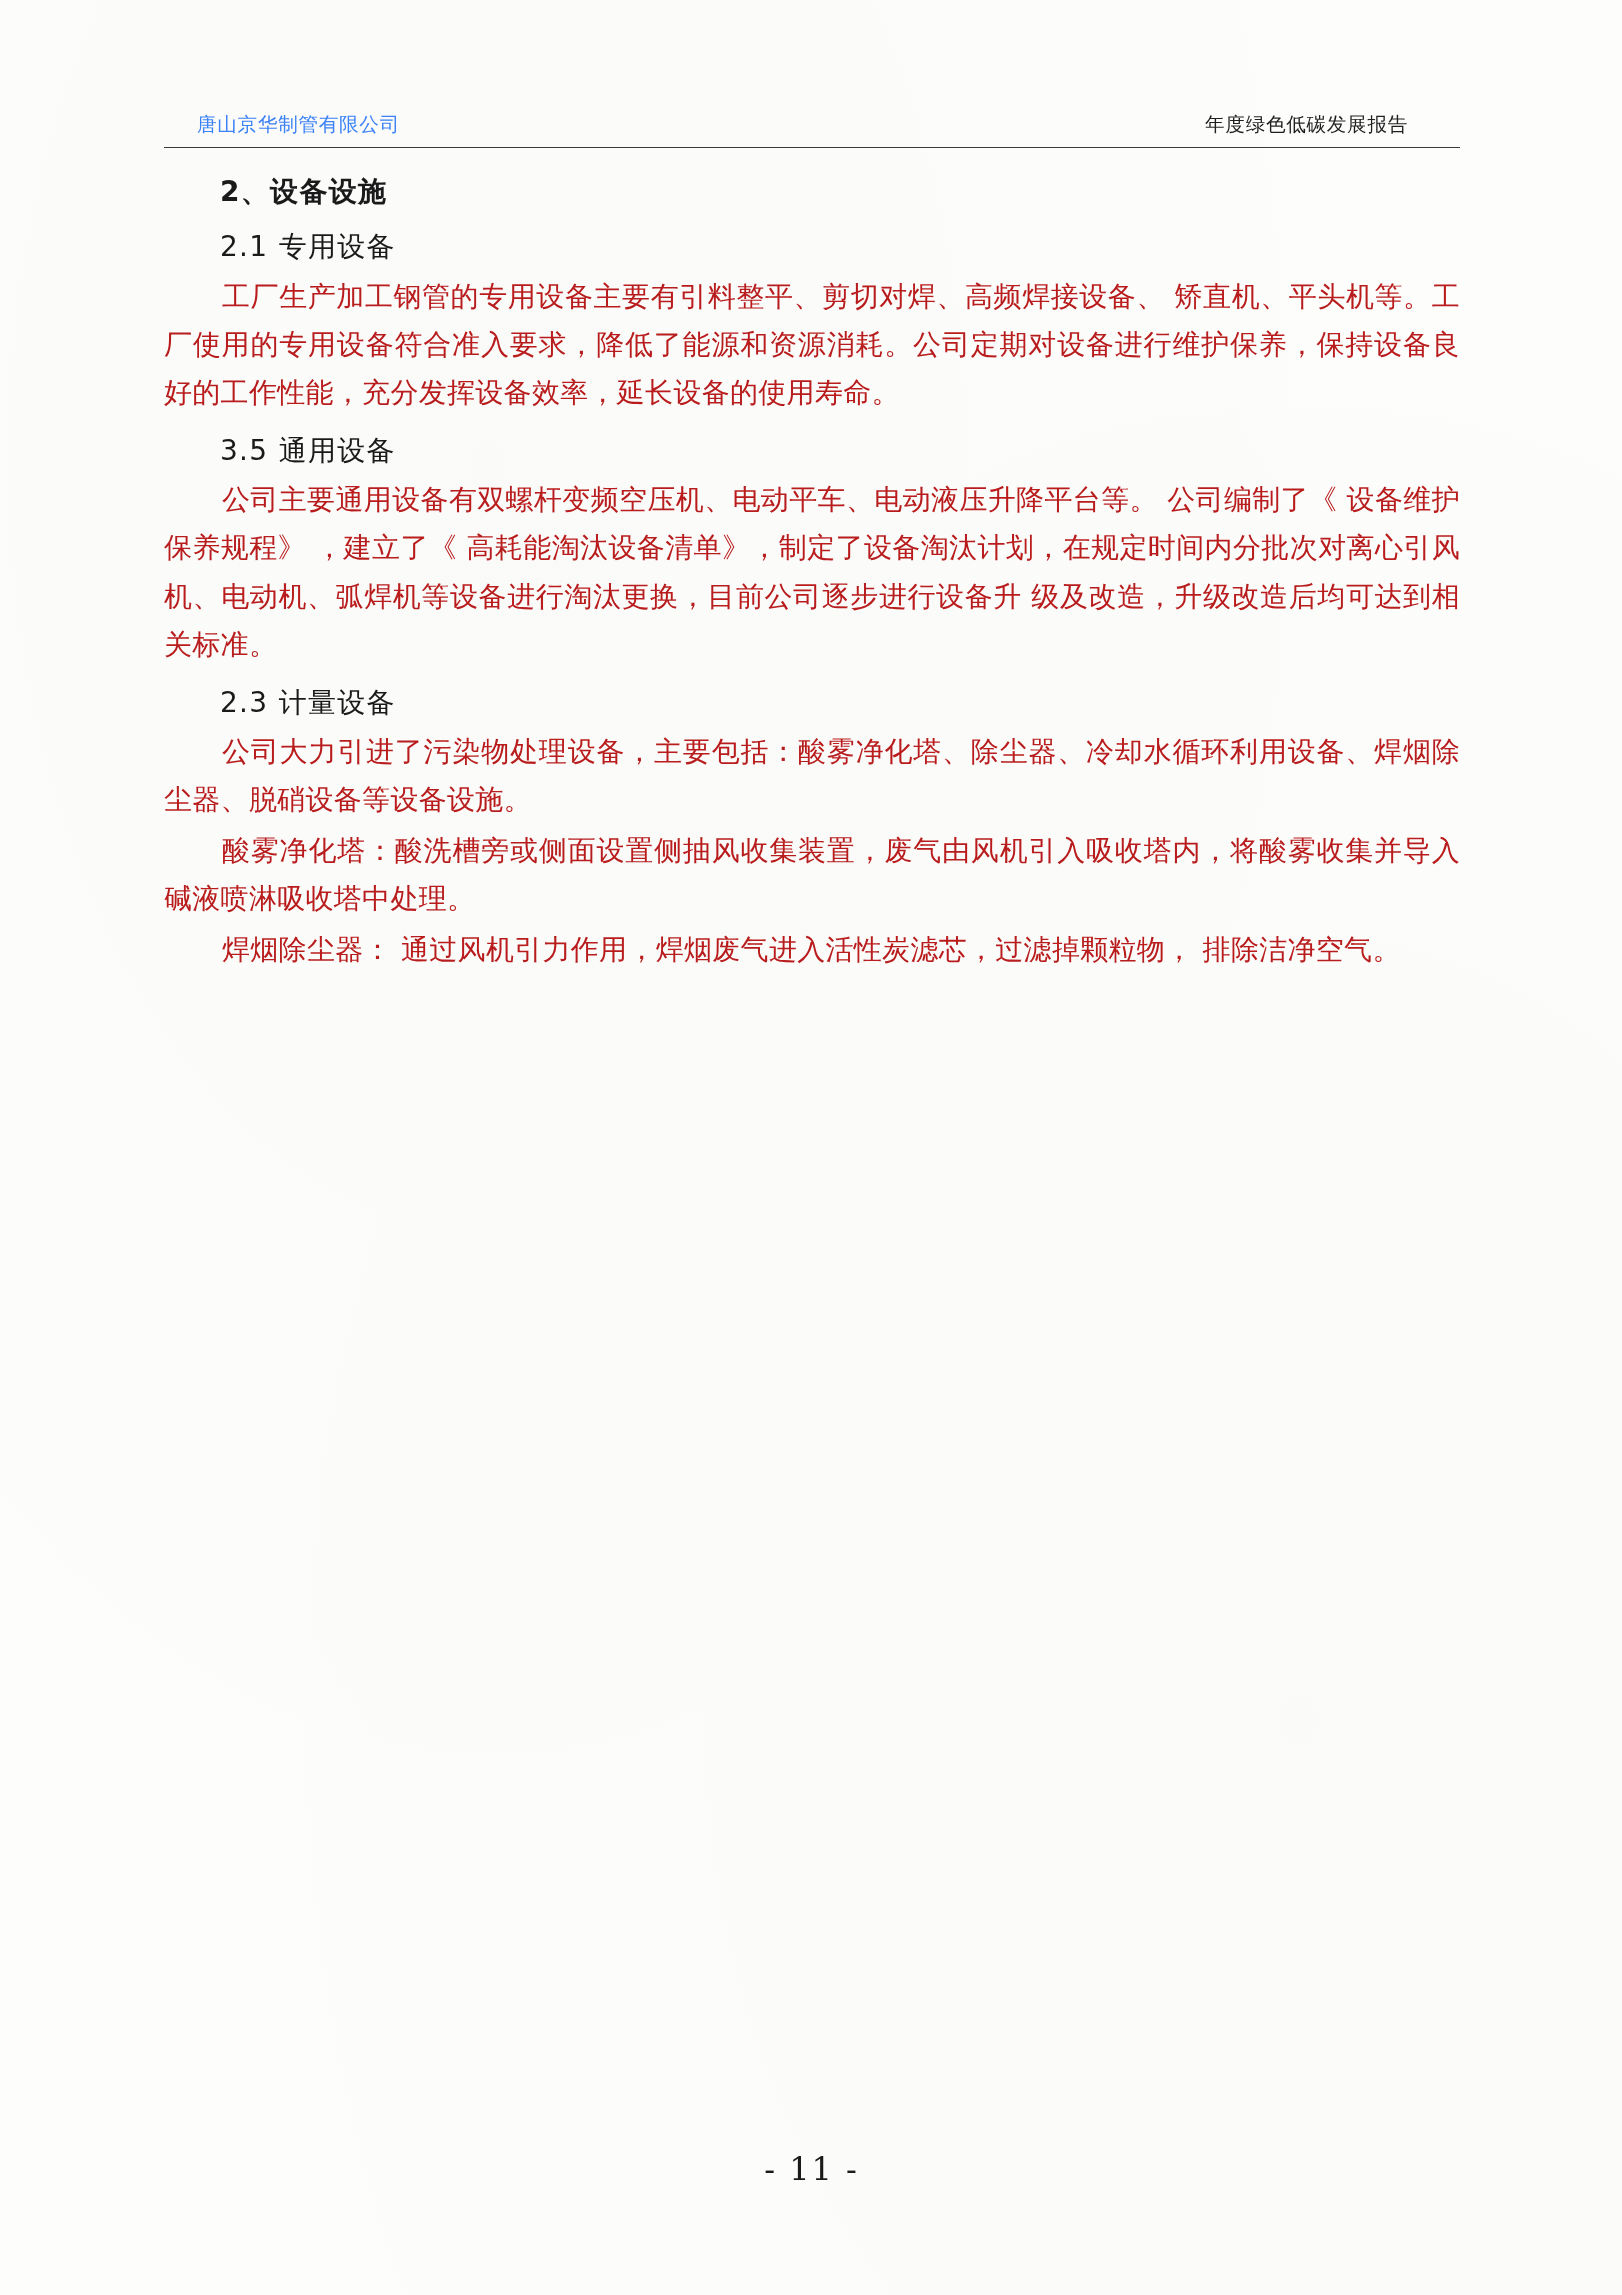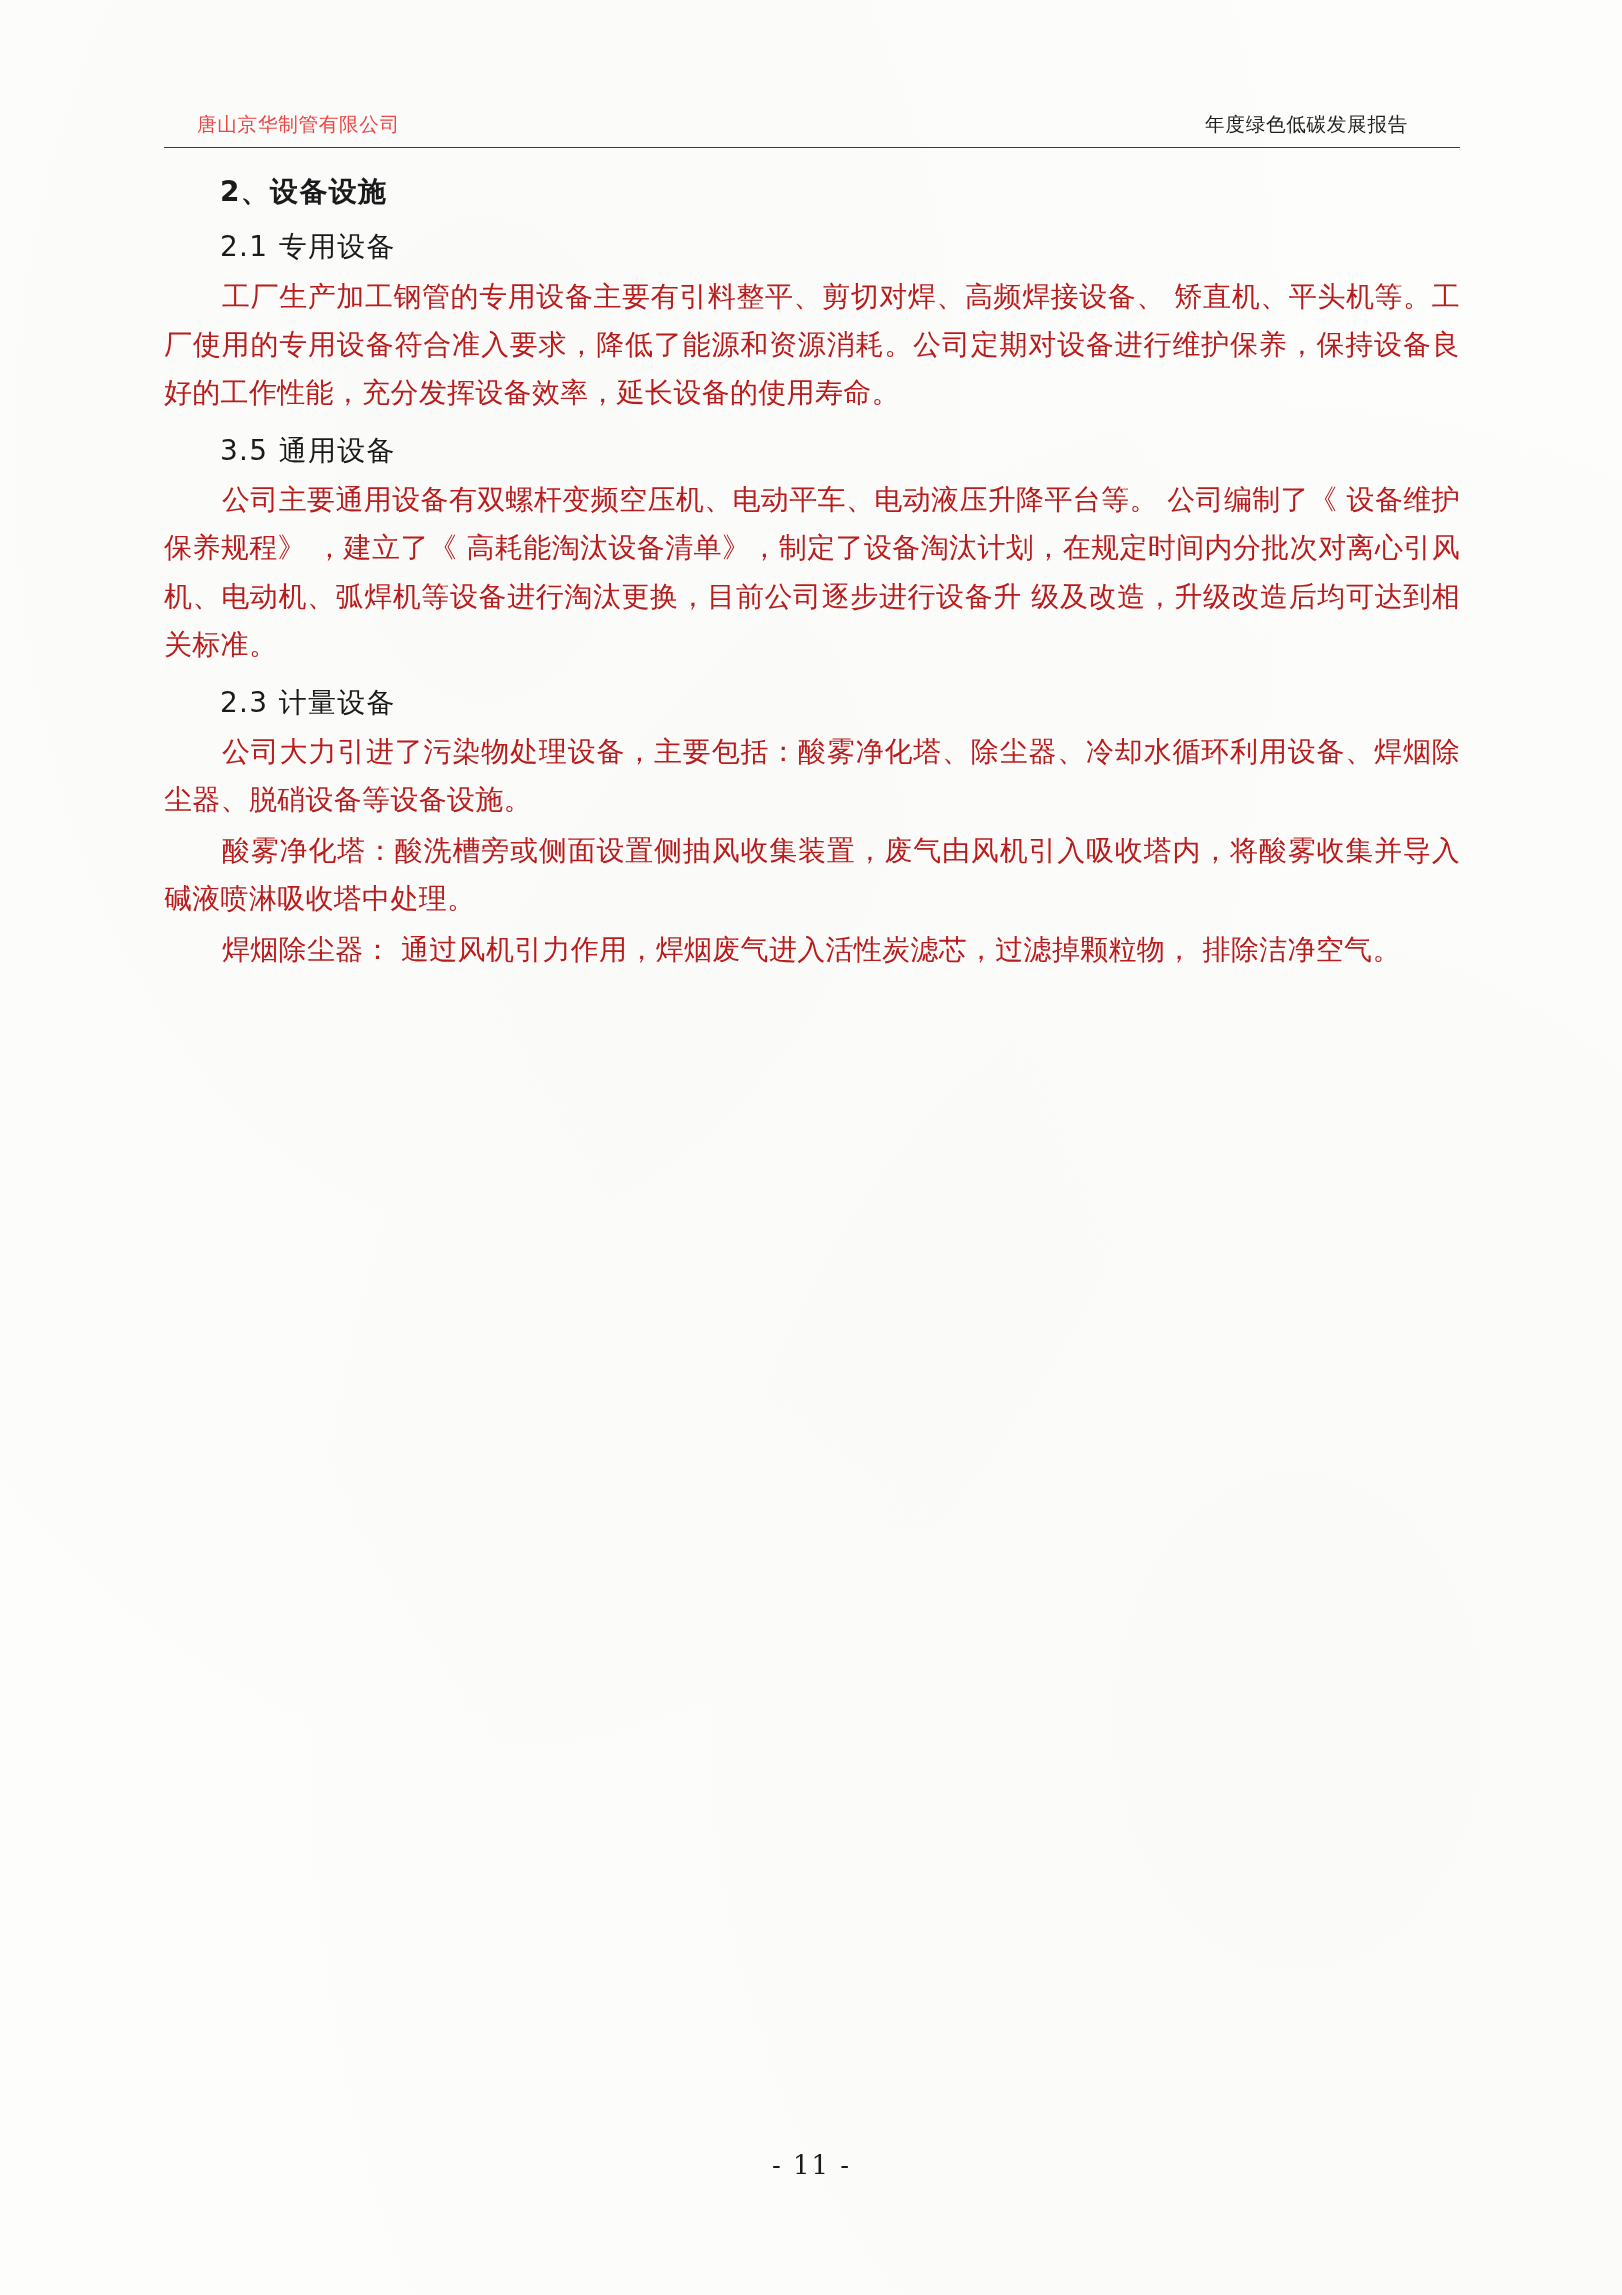--- a/index.html
+++ b/index.html
@@ -44,21 +44,21 @@
     padding-bottom: 9.2px;
     border-bottom: 1.3px solid #3a3a3a;
     display: flex;
     justify-content: space-between;
     align-items: flex-end;
     font-family: "DejaVu Sans", sans-serif;
   }
   .header-left {
     font-size: 19.6px;
     letter-spacing: 0.7px;
-    color: #ef4444;
+    color: #3b82f6;
     padding-left: 33px;
     text-align: right;
   }
   .header-right {
     font-size: 19.6px;
     letter-spacing: 0.7px;
     color: #1f1f1f;
     padding-right: 52px;
   }
   .body-text {
@@ -93,21 +93,21 @@
     letter-spacing: 0.3px;
     color: #b91c1c;
   }
   .footer {
     position: absolute;
     left: 0;
     top: 2150px;
     width: 1623px;
     text-align: center;
     font-family: "DejaVu Serif", serif;
-    font-size: 26px;
+    font-size: 32px;
     letter-spacing: 2px;
     color: #1a1a1a;
   }
 </style>
 </head>
 <body>
 
 <div class="page">
 
   <div class="content">

